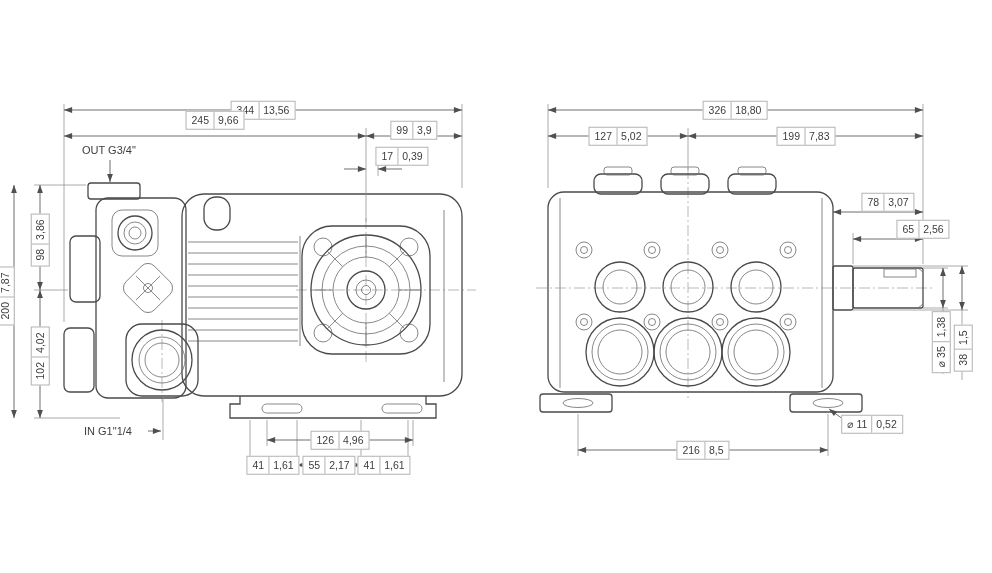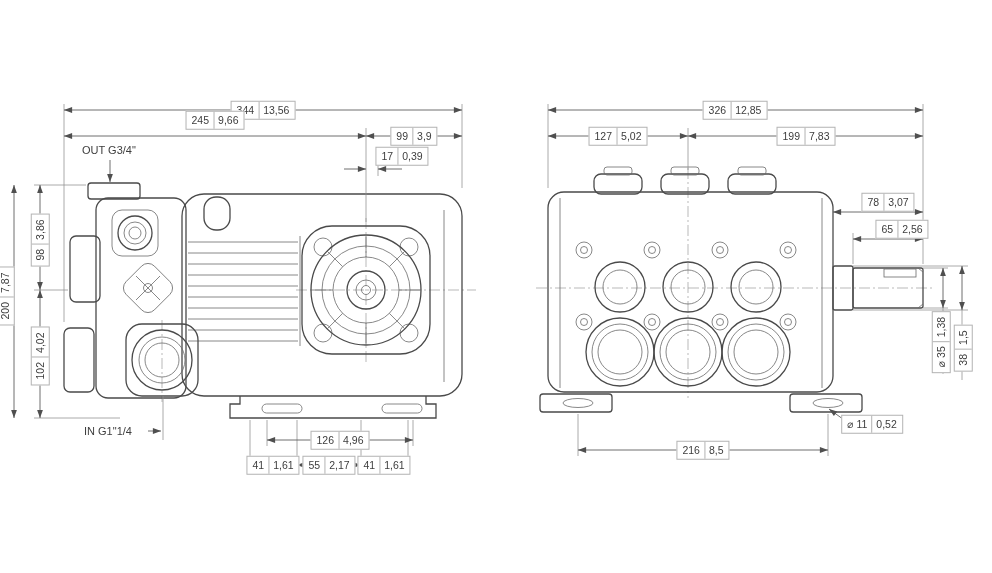--- a/index.html
+++ b/index.html
@@ -176,21 +176,21 @@
 </svg>
 
 <div class="dim" style="left:263px;top:110px">
   <span class="mm">344</span>
   <span class="in">13,56</span>
 </div>
 <div class="dim" style="left:215px;top:120px">
   <span class="mm">245</span>
   <span class="in">9,66</span>
 </div>
-<div class="dim" style="left:414px;top:136px">
+<div class="dim" style="left:414px;top:130px">
   <span class="mm">99</span>
   <span class="in">3,9</span>
 </div>
 <div class="dim" style="left:402px;top:156px">
   <span class="mm">17</span>
   <span class="in">0,39</span>
 </div>
 <div class="dim rot" style="left:40px;top:240px">
   <span class="mm">98</span>
   <span class="in">3,86</span>
@@ -217,35 +217,35 @@
 </div>
 <div class="dim" style="left:384px;top:465px">
   <span class="mm">41</span>
   <span class="in">1,61</span>
 </div>
 <div class="plain" style="left:82px;top:144px">OUT G3/4"</div>
 <div class="plain" style="left:84px;top:425px">IN G1"1/4</div>
 
 <div class="dim" style="left:735px;top:110px">
   <span class="mm">326</span>
-  <span class="in">12,85</span>
+  <span class="in">18,80</span>
 </div>
 <div class="dim" style="left:618px;top:136px">
   <span class="mm">127</span>
   <span class="in">5,02</span>
 </div>
 <div class="dim" style="left:806px;top:136px">
   <span class="mm">199</span>
   <span class="in">7,83</span>
 </div>
 <div class="dim" style="left:888px;top:202px">
   <span class="mm">78</span>
   <span class="in">3,07</span>
 </div>
-<div class="dim" style="left:902px;top:229px">
+<div class="dim" style="left:923px;top:229px">
   <span class="mm">65</span>
   <span class="in">2,56</span>
 </div>
 <div class="dim rot" style="left:941px;top:342px">
   <span class="mm">⌀ 35</span>
   <span class="in">1,38</span>
 </div>
 <div class="dim rot" style="left:963px;top:348px">
   <span class="mm">38</span>
   <span class="in">1,5</span>

